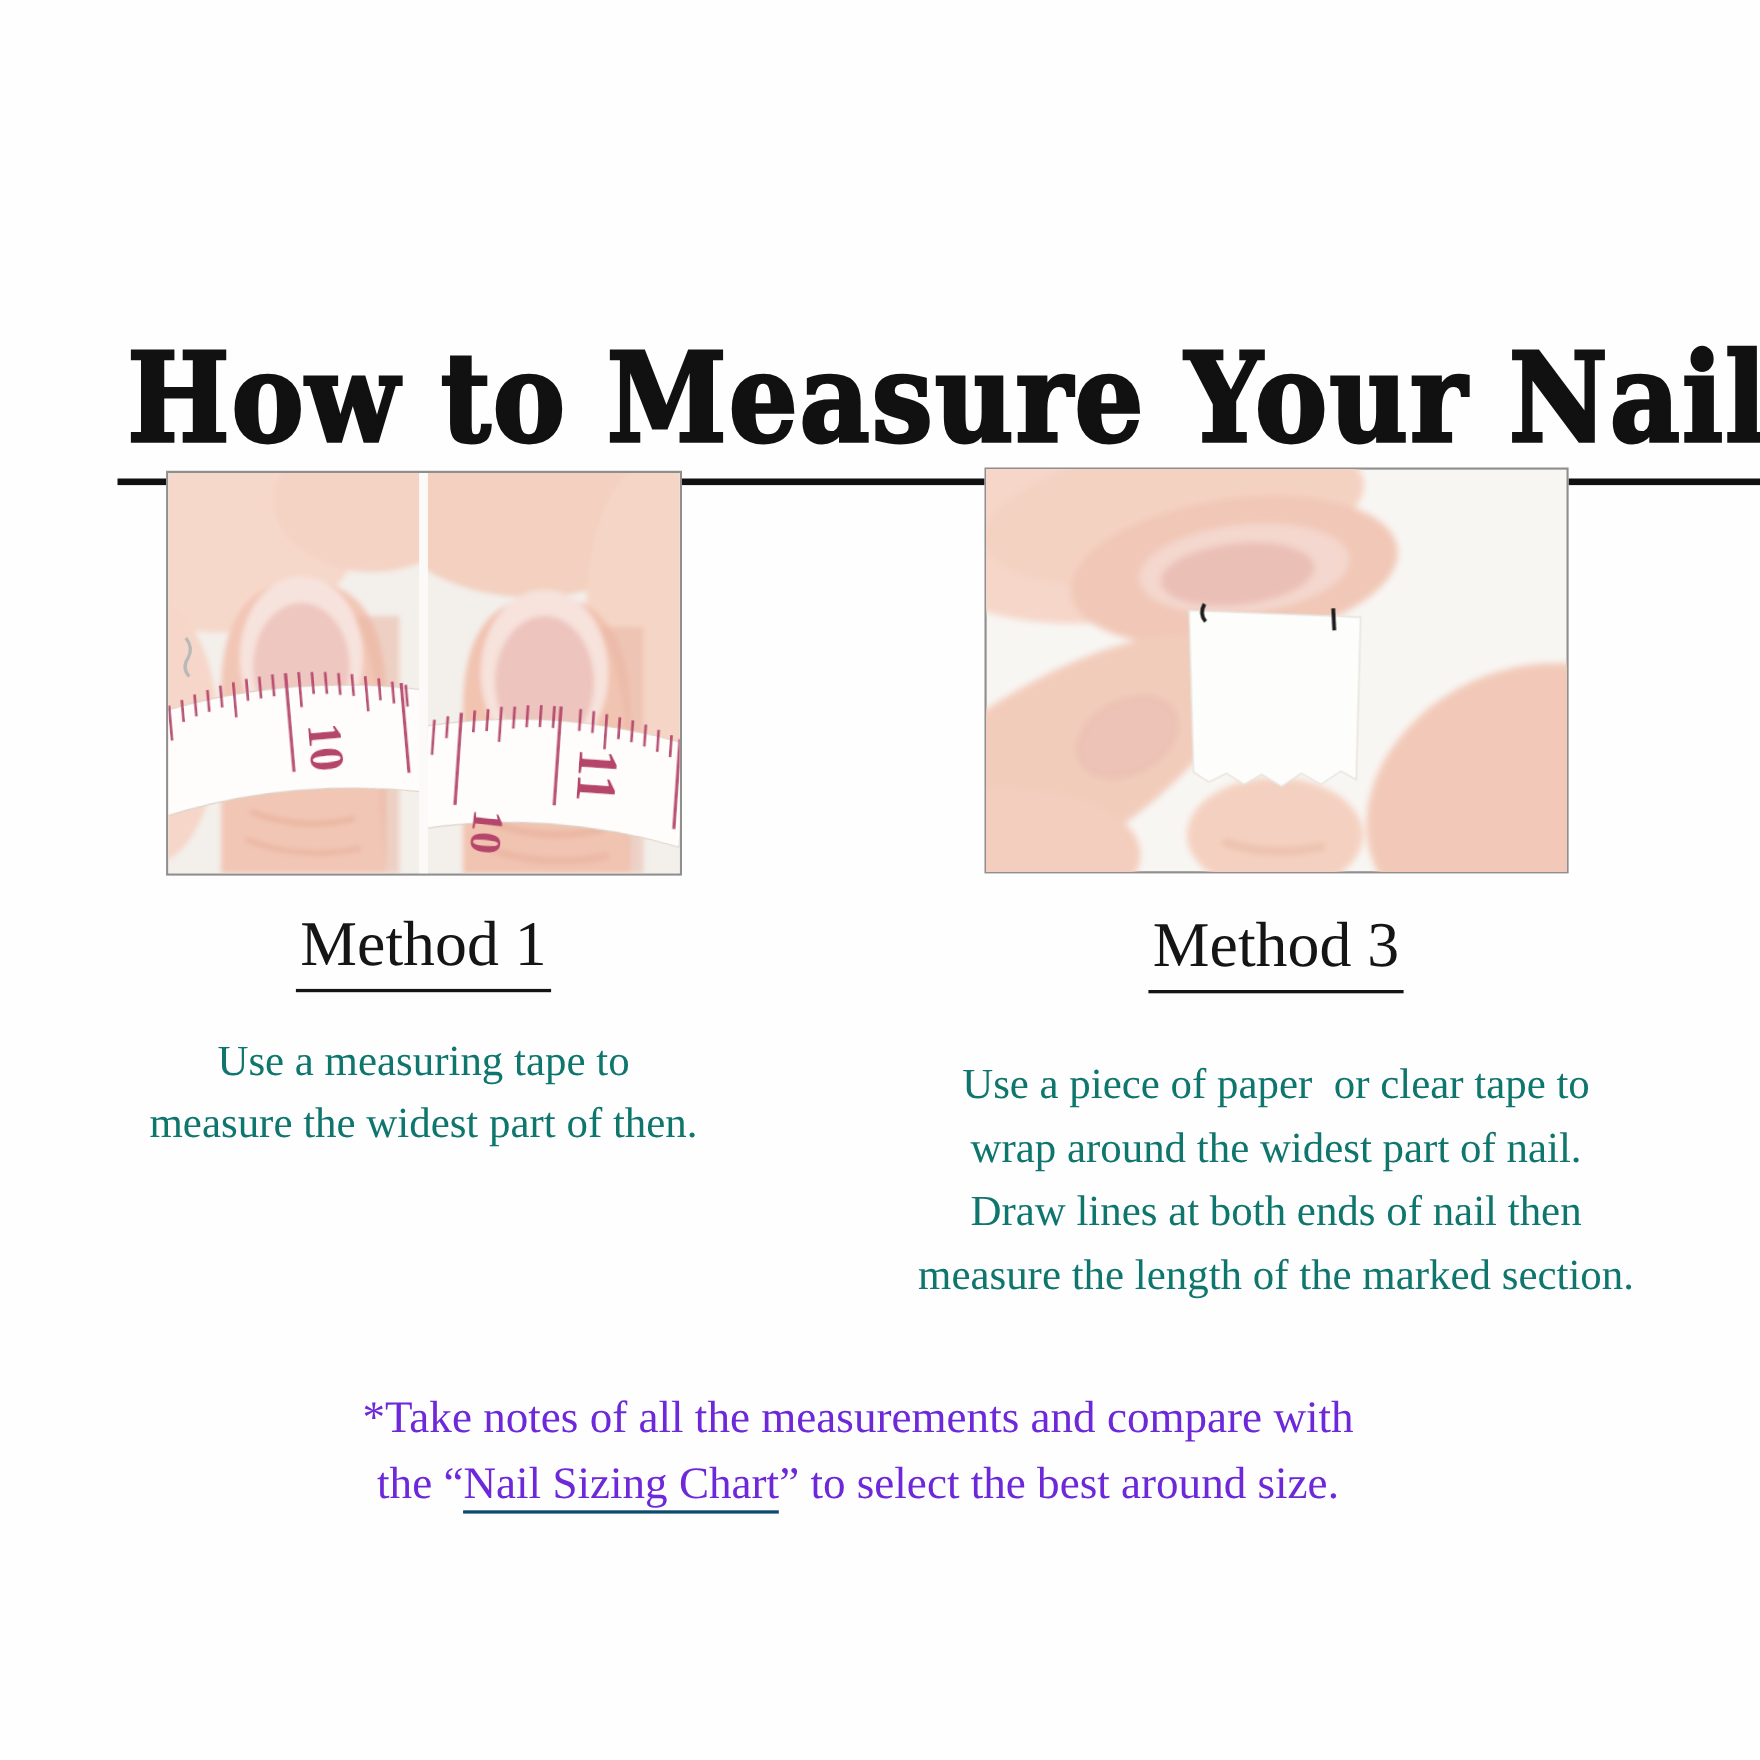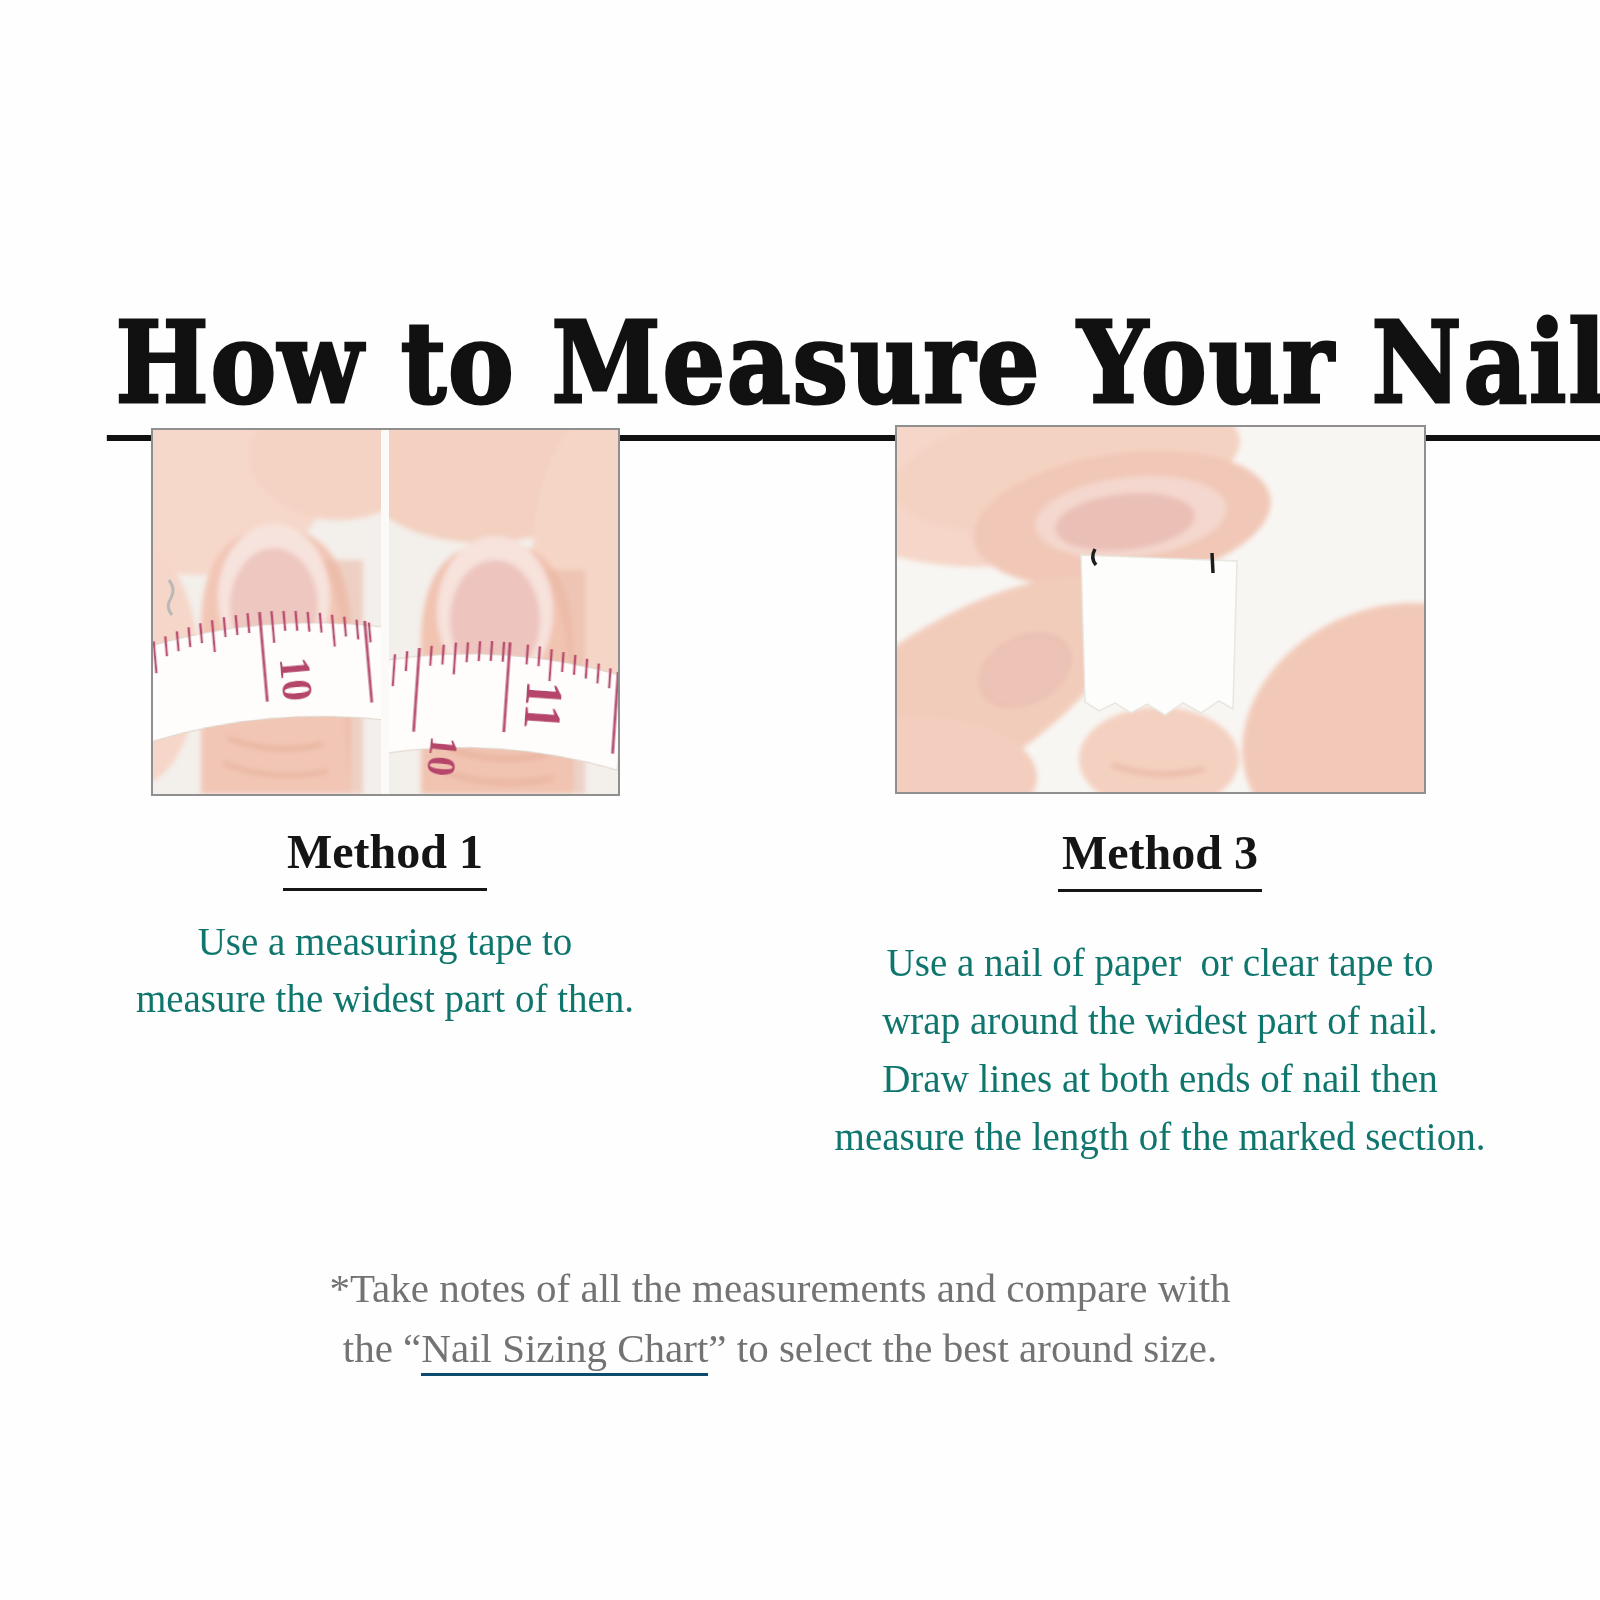--- a/index.html
+++ b/index.html
@@ -19,32 +19,32 @@
 
   
   .col{position:absolute;text-align:center;}
   .col-1{left:95px;top:428px;width:580px;}
   .col-2{left:780px;top:425px;width:760px;}
   .photo{margin:0 auto;border:2px solid #8f8f8f;background:#f6f4f1;box-sizing:content-box;}
   .photo-1{width:465px;height:364px;}
   .photo-2{width:527px;height:365px;}
   .photo svg{display:block;width:100%;height:100%;}
 
-  .method-heading{display:inline-block;margin:0;margin-top:30px;
-         font-size:48px;font-weight:bold;line-height:1.1;color:#151515;
+  .method-heading{display:inline-block;margin:12px;margin-top:30px;
+         font-size:58px;font-weight:normal;line-height:1.1;color:#151515;
          border-bottom:3px solid #151515;padding:0 4px 9px 4px;}
   .col-2 .method-heading{margin-top:33px;}
 
   .desc{margin:0;margin-top:22px;font-size:39px;line-height:57px;color:#0f766e;}
   .col-2 .desc{margin-top:42px;line-height:58px;}
   .desc-line{white-space:pre-wrap;}
 
   
   .note{position:absolute;top:1258px;left:0;width:1560px;text-align:center;
-        font-size:41px;line-height:60px;color:#737373;}
+        font-size:41px;line-height:60px;color:#6d28d9;}
   .note-line{white-space:pre-wrap;}
   .note-underlined{border-bottom:3px solid #0c4a6e;padding-bottom:2px;}
 </style>
 </head>
 <body>
 
 <div class="page">
 
   <div class="title-wrap">
     <h1 class="title">How to Measure Your Nails</h1>
@@ -187,21 +187,21 @@
         </g>
         <g filter="url(#crispB)">
           <path d="M 184,128 L 340,134 L 336,282 L 322,274 L 304,286 L 286,276 L 268,288 L 250,277 L 234,286 L 218,276 L 202,284 L 188,275 Z" fill="#fdfdfb" stroke="#e9e5df" stroke-width="1.5"></path>
         </g>
         <path d="M 198,122 q -5,9 1,16" stroke="#1d1d1d" stroke-width="3.5" fill="none"></path>
         <line x1="315" y1="126" x2="316" y2="146" stroke="#1d1d1d" stroke-width="3.5"></line>
       </svg>
     </figure>
     <h2 class="method-heading">Method 3</h2>
     <p class="desc">
-      <span class="desc-line">Use a nail of paper  or clear tape to</span><br>
+      <span class="desc-line">Use a piece of paper  or clear tape to</span><br>
       <span class="desc-line">wrap around the widest part of nail.</span><br>
       <span class="desc-line">Draw lines at both ends of nail then</span><br>
       <span class="desc-line">measure the length of the marked section.</span>
     </p>
   </div>
 
   <div class="note">
     <div class="note-line">*Take notes of all the measurements and compare with</div>
     <div class="note-line"><span>the “</span><span class="note-underlined">Nail Sizing Chart</span><span>” to select the best around size.</span></div>
   </div>

